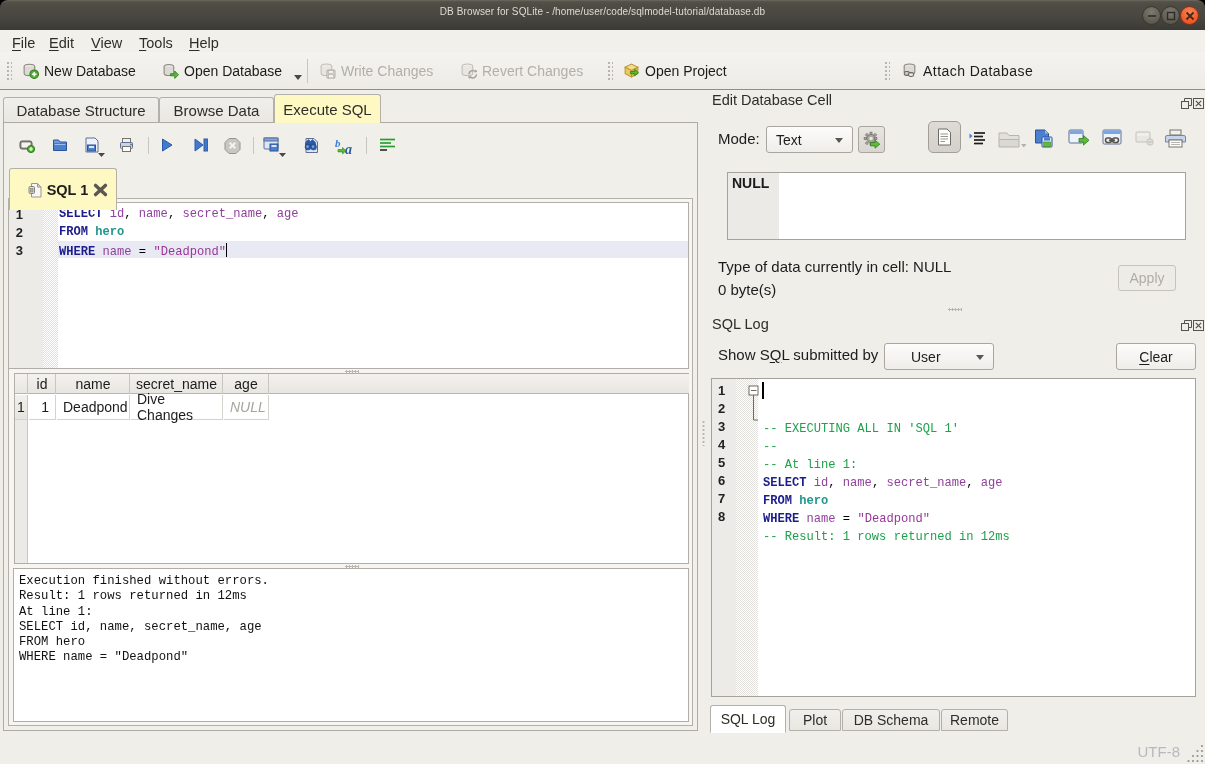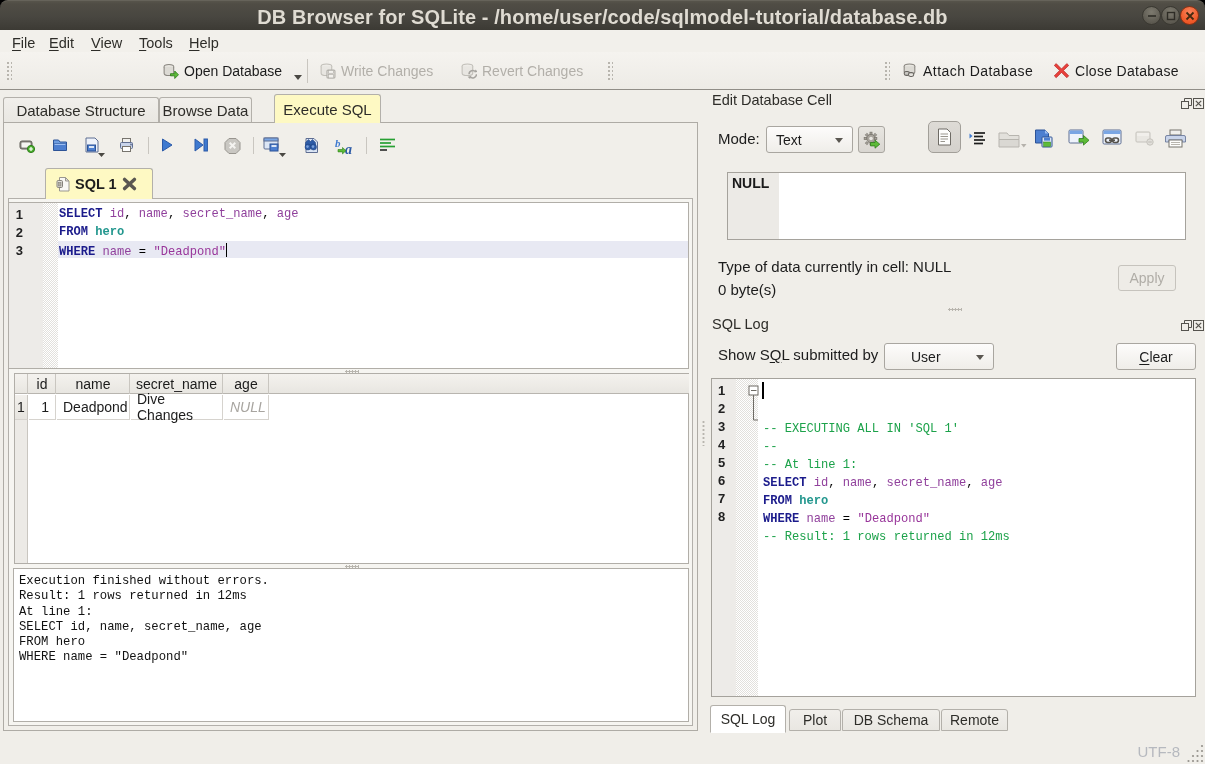--- a/index.html
+++ b/index.html
@@ -5,21 +5,21 @@
 * { margin:0; padding:0; box-sizing:border-box; }
 html,body { width:1205px; height:764px; overflow:hidden; }
 body { font-family:"Liberation Sans", sans-serif; background:#f0eee9; position:relative; }
 .abs { position:absolute; }
 
 #titlebar { position:absolute; left:0; top:0; width:1205px; height:30px;
   background:linear-gradient(to bottom,#57544b 0%,#504d45 10%,#484640 55%,#3c3a34 100%);
   border-top:1px solid #66635a; border-radius:8px 8px 0 0; }
 .corner { position:absolute; top:0; width:10px; height:10px; background:#000; z-index:-1; }
 #titlebar .title { position:absolute; left:0; right:0; top:5px; text-align:center;
-  color:#dfdbd2; font-size:20px; font-weight:bold; letter-spacing:0.1px; }
+  color:#dfdbd2; font-size:10px; font-weight:normal; letter-spacing:0.1px; }
 .wbtn { position:absolute; top:5px; width:19px; height:19px; border-radius:50%;
   background:radial-gradient(circle at 50% 30%,#7d7a6f,#5b584f 75%); border:1px solid #3a3831; }
 .wbtn svg { position:absolute; left:2px; top:2px; }
 #btn-close { background:radial-gradient(circle at 50% 30%,#f8845c,#ef5a29 65%,#e04d20); border:1px solid #8a3215; }
 
 #menubar { position:absolute; left:0; top:30px; width:1205px; height:22px; background:#f2f0eb; }
 #menubar span { position:absolute; top:4.5px; font-size:14.5px; color:#2e2d29; }
 #menubar u { text-decoration:underline; text-underline-offset:2px; }
 
 #toolbar { position:absolute; left:0; top:52px; width:1205px; height:38px;
@@ -128,20 +128,26 @@
 <div id="menubar">
   <span style="left:12px;"><u>F</u>ile</span>
   <span style="left:49px;"><u>E</u>dit</span>
   <span style="left:91px;"><u>V</u>iew</span>
   <span style="left:139px;"><u>T</u>ools</span>
   <span style="left:189px;"><u>H</u>elp</span>
 </div>
 
 <div id="toolbar">
   <div class="thandle" style="left:6px;"></div>
+  <div class="tbtn" style="left:22px;"><svg width="17" height="17" viewBox="0 0 16 16">
+        <ellipse cx="7" cy="4.5" rx="5" ry="2.3" fill="#e8e6e0" stroke="#8a8781"></ellipse>
+        <path d="M2 4.5 v6 c0 1.3 2.2 2.3 5 2.3 s5-1 5-2.3 v-6" fill="#dcdad4" stroke="#8a8781"></path>
+        <circle cx="11.5" cy="11.5" r="4" fill="#4caf2e" stroke="#2e7d1a"></circle>
+        <path d="M11.5 9.3 v4.4 M9.3 11.5 h4.4" stroke="#fff" stroke-width="1.4"></path>
+      </svg>New Database</div>
   <div class="tbtn" style="left:162px;"><svg width="17" height="17" viewBox="0 0 16 16">
         <ellipse cx="6.5" cy="4.5" rx="4.5" ry="2.2" fill="#e8e6e0" stroke="#8a8781"></ellipse>
         <path d="M2 4.5 v6 c0 1.2 2 2.2 4.5 2.2 s4.5-1 4.5-2.2 v-6" fill="#dcdad4" stroke="#8a8781"></path>
         <path d="M8 11 h4 v-2.5 l3.5 3.5 -3.5 3.5 V13 h-4 z" fill="#5dbb38" stroke="#2e7d1a" stroke-width="0.8"></path>
       </svg>Open Database</div>
   <div class="abs" style="left:294px; top:23px; width:0; height:0; border-left:4px solid transparent; border-right:4px solid transparent; border-top:5px solid #4a4843;"></div>
   <div class="tsep" style="left:307px;"></div>
   <div class="tbtn dis" style="left:460px;"><svg width="17" height="17" viewBox="0 0 16 16" opacity="0.55">
         <ellipse cx="7" cy="4" rx="5" ry="2.2" fill="#eceae6" stroke="#9a978f"></ellipse>
         <path d="M2 4 v6.5 c0 1.2 2.2 2.2 5 2.2 s5-1 5-2.2 V4" fill="#e2e0db" stroke="#9a978f"></path>
@@ -153,34 +159,37 @@
         <path d="M9.5 16 l-2.4-2.2 3.2-0.6 z" fill="#6a6762" stroke="none"></path>
       </svg>Revert Changes</div>
   <div class="tbtn dis" style="left:319px;"><svg width="17" height="17" viewBox="0 0 16 16" opacity="0.55">
         <ellipse cx="7" cy="4" rx="5" ry="2.2" fill="#eceae6" stroke="#9a978f"></ellipse>
         <path d="M2 4 v6.5 c0 1.2 2.2 2.2 5 2.2 s5-1 5-2.2 V4" fill="#e2e0db" stroke="#9a978f"></path>
         <rect x="7.5" y="7.5" width="7.5" height="7.5" rx="1" fill="#e8e6e1" stroke="#77746e"></rect>
         <rect x="9" y="8" width="4.5" height="2.6" fill="#f6f5f2" stroke="#77746e" stroke-width="0.6"></rect>
         <rect x="9" y="11.6" width="4.8" height="3.4" fill="#f6f5f2" stroke="#77746e" stroke-width="0.6"></rect>
       </svg>Write Changes</div>
   <div class="thandle" style="left:607px;"></div>
+  <div class="tbtn" style="left:623px;"><svg width="17" height="17" viewBox="0 0 16 16">
+        <path d="M2 5 L8 2 L14 5 L8 8 Z" fill="#f5dd8e" stroke="#b99a39"></path>
+        <path d="M2 5 v6 l6 3 v-6 z" fill="#ecc95c" stroke="#b99a39"></path>
+        <path d="M14 5 v6 l-6 3 v-6 z" fill="#e0b73e" stroke="#b99a39"></path>
+        <path d="M7 9 h4 v-2 l3.5 3 -3.5 3 v-2 h-4 z" fill="#5dbb38" stroke="#2e7d1a" stroke-width="0.8"></path>
+      </svg>Open Project</div>
   <div class="thandle" style="left:884px;"></div>
   <div class="tbtn" style="left:901px; letter-spacing:0.45px;"><svg width="17" height="17" viewBox="0 0 16 16">
         <ellipse cx="8" cy="4" rx="5" ry="2.2" fill="#e8e6e0" stroke="#8a8781"></ellipse>
         <path d="M3 4 v5.5 c0 1.2 2.2 2.2 5 2.2 s5-1 5-2.2 V4" fill="#dcdad4" stroke="#8a8781"></path>
         <rect x="3" y="9" width="5" height="3.6" rx="1.8" fill="#c9c7c2" stroke="#6a6762"></rect>
         <rect x="7" y="10" width="5" height="3.6" rx="1.8" fill="#e4e2dd" stroke="#6a6762"></rect>
       </svg>Attach Database</div>
-  <div class="tbtn" style="left:1053px; letter-spacing:0.3px;"><svg width="17" height="17" viewBox="0 0 16 16">
-        <path d="M3 1.5 L8 6.5 L13 1.5 L14.8 3.2 L9.8 8 L14.8 13 L13 14.8 L8 9.8 L3 14.8 L1.2 13 L6.2 8 L1.2 3.2 Z" fill="#e8413c" stroke="#b7211f" stroke-width="0.6"></path>
-      </svg>Close Database</div>
 </div>
 
 <div class="tab" style="left:3px; top:97px; width:156px; height:25px;">Database Structure</div>
-<div class="tab" style="left:159px; top:97px; width:93px; height:25px;">Browse Data</div>
+<div class="tab" style="left:159px; top:97px; width:115px; height:25px;">Browse Data</div>
 <div class="tab active" style="left:274px; top:94px; width:107px; height:29px; z-index:3;">Execute SQL</div>
 <div id="pane-left"></div>
 <div id="innerpane"></div>
 
 <svg class="sqlicon" style="left:19px;" width="16" height="16" viewBox="0 0 16 16">
     <rect x="1" y="4" width="12" height="8" rx="2" fill="#8e8b85" stroke="#5f5c56"></rect>
     <rect x="2.5" y="5.5" width="9" height="5" rx="1" fill="#f5f4f1"></rect>
     <circle cx="12" cy="12" r="3.6" fill="#4caf2e" stroke="#2e7d1a"></circle>
     <path d="M12 10 v4 M10 12 h4" stroke="#fff" stroke-width="1.2"></path>
   </svg>
@@ -237,21 +246,21 @@
 <div class="tsep" style="left:366px; top:137px; height:17px;"></div>
 <svg class="sqlicon" style="left:379px;" width="17" height="16" viewBox="0 0 17 16">
     <g stroke-width="1.7">
       <line x1="1" y1="2.5" x2="16" y2="2.5" stroke="#27a033"></line>
       <line x1="1" y1="6" x2="12" y2="6" stroke="#27a033"></line>
       <line x1="1" y1="9.5" x2="16" y2="9.5" stroke="#27a033"></line>
       <line x1="1" y1="13" x2="8" y2="13" stroke="#333"></line>
     </g>
   </svg>
 
-<div class="tab active" style="left:9px; top:168px; width:108px; height:31px; z-index:3; justify-content:flex-start; padding-left:9px; font-weight:bold; font-size:14.5px; color:#1c1c1c;margin-left:36px;">
+<div class="tab active" style="left:9px; top:168px; width:108px; height:42px; z-index:3; justify-content:center; padding-left:9px; font-weight:bold; font-size:14.5px; color:#1c1c1c;">
   <svg width="16" height="16" viewBox="0 0 16 16" style="margin-right:4px;">
       <path d="M4.5 1.5 h6 l3.5 3.5 V15 h-9.5 z" fill="#f8f7f5" stroke="#9a978f"></path>
       <path d="M10.5 1.5 l3.5 3.5 h-3.5 z" fill="#dedcd7" stroke="#9a978f"></path>
       <rect x="2" y="4.5" width="5.5" height="7" rx="1.2" fill="#e3e1dc" stroke="#84817b"></rect>
       <rect x="3.5" y="6.5" width="2.5" height="3.5" fill="#b0ada6" stroke="#84817b" stroke-width="0.6"></rect>
     </svg>
   <span>SQL 1</span>
   <svg width="15" height="14" viewBox="0 0 15 14" style="margin-left:5px;">
       <path d="M2.6 2.4 L12.4 11.6 M12.4 2.4 L2.6 11.6" stroke="#5a5751" stroke-width="3.4" stroke-linecap="round"></path>
     </svg>

